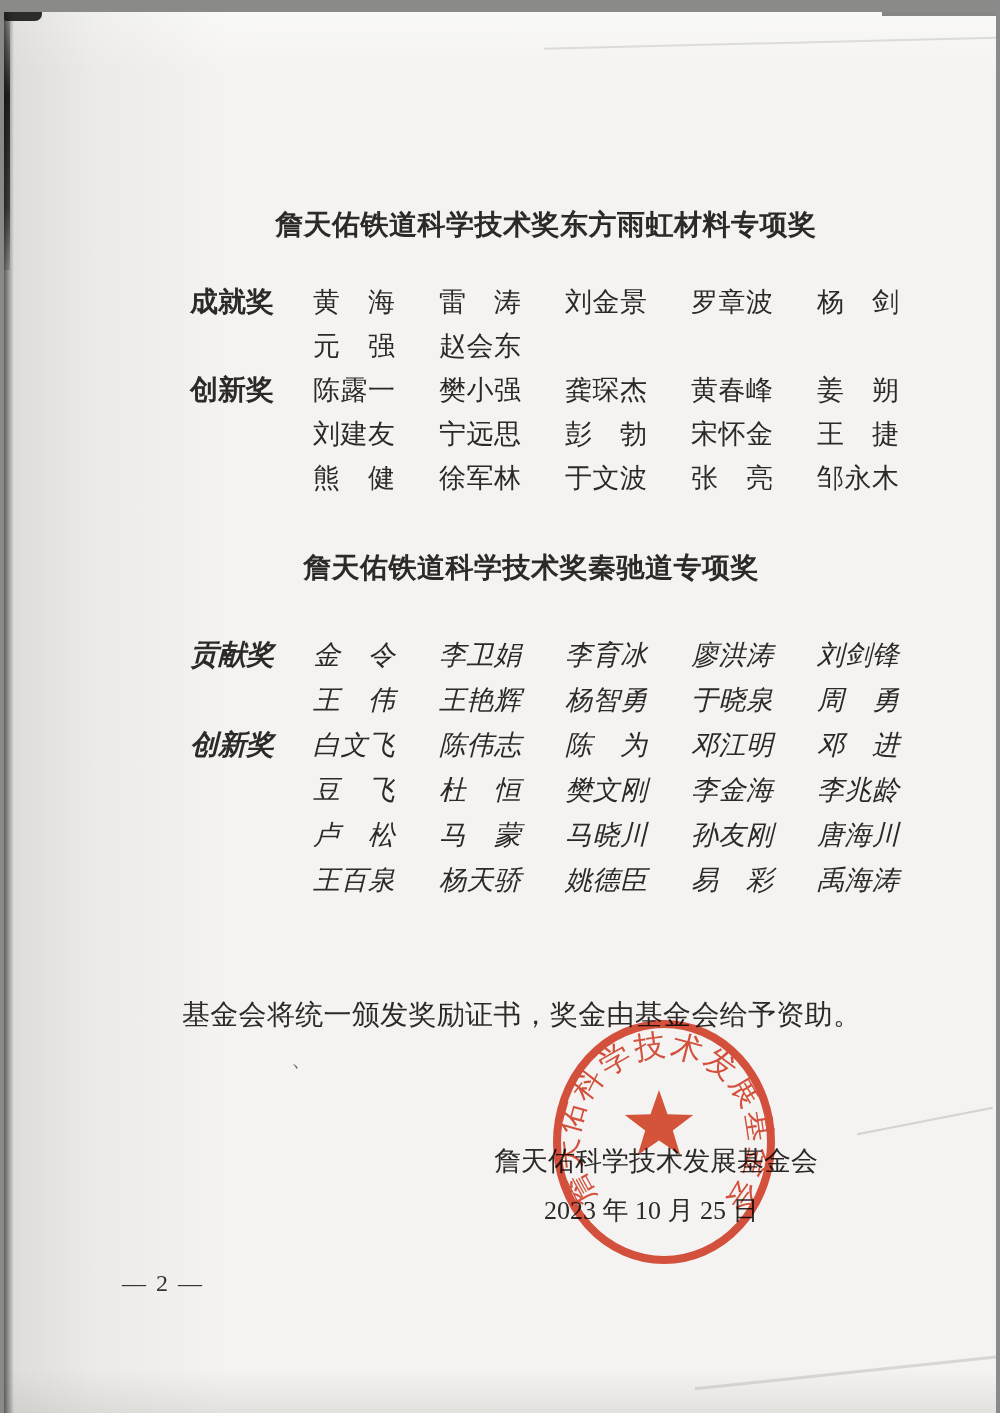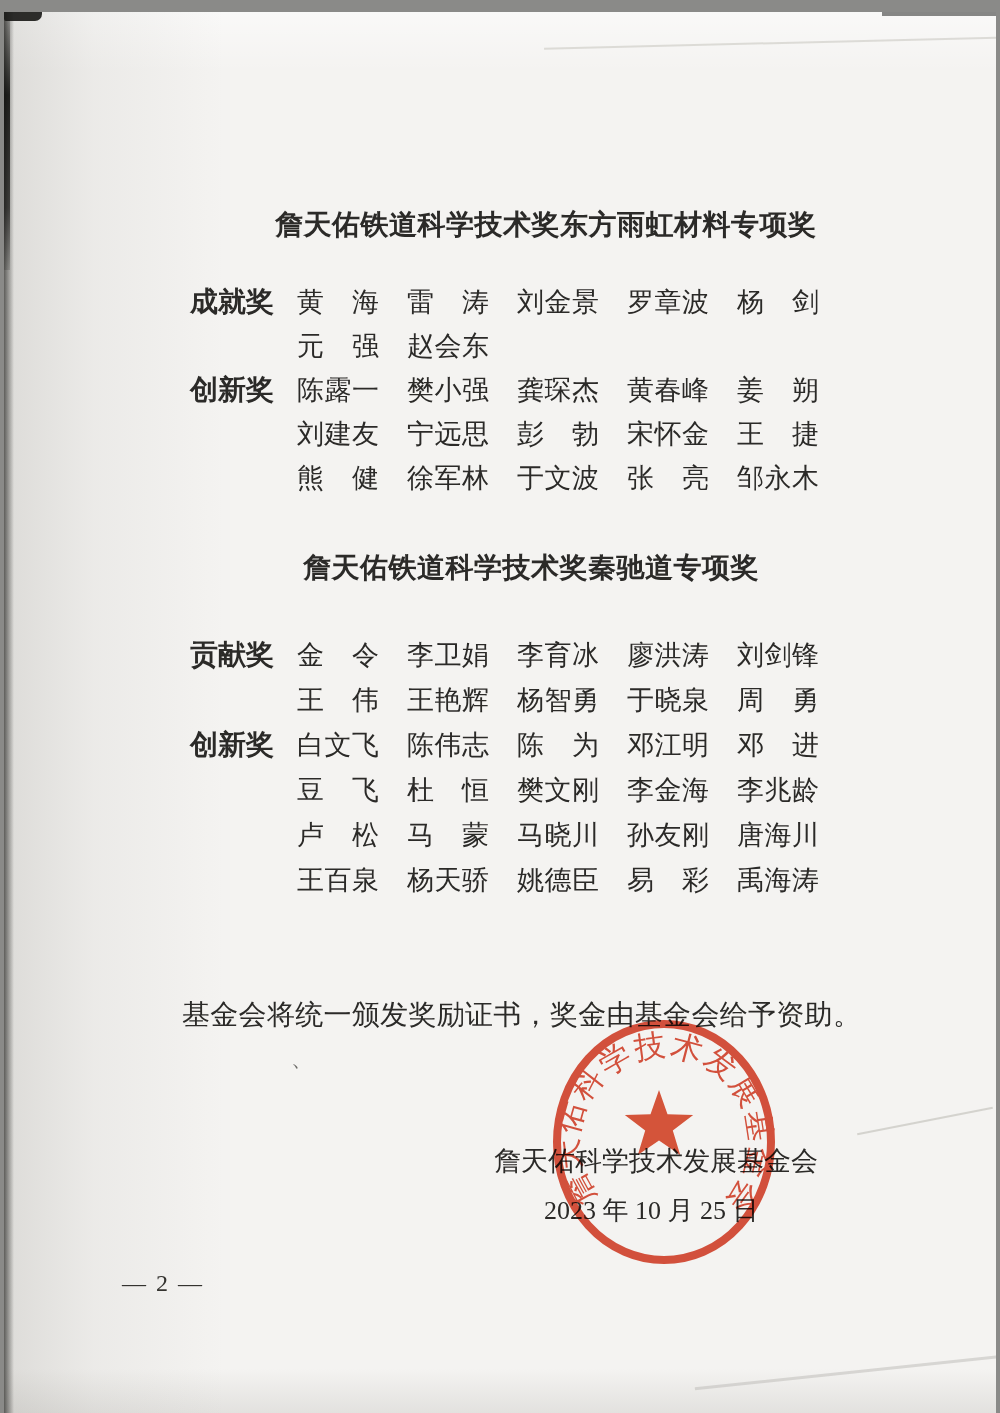--- a/index.html
+++ b/index.html
@@ -26,22 +26,22 @@
   .fold-top{position:absolute;left:540px;top:30px;width:470px;height:2px;background:rgba(198,196,190,.55);transform:rotate(-1.4deg);}
   .crease-right{position:absolute;left:852px;top:1108px;width:138px;height:2px;background:rgba(198,196,191,.7);transform:rotate(-11deg);}
   .crease-bottom{position:absolute;left:690px;top:1358px;width:330px;height:3px;background:rgba(192,190,185,.55);transform:rotate(-6deg);}
 
   .doc-title{position:absolute;font-size:28px;font-weight:bold;letter-spacing:.5px;white-space:nowrap;}
   #title1{left:271px;top:194px;}
   #title2{left:299px;top:537px;text-align:center;}
 
   .award-table{position:absolute;left:186px;}
   #table1{top:268px;}
-  #table2{top:620px;}
-  .award-row{display:flex;align-items:center;height:44px;}
+  #table2{top:620px;font-style:italic;}
+  .award-row{display:flex;align-items:center;height:44px;gap:16px;}
   #table2 .award-row{height:45px;}
   .award-label{width:86px;margin-right:21px;font-weight:bold;font-size:28px;white-space:nowrap;flex:none;}
   .name-cell{width:82px;margin-right:28px;font-size:27px;flex:none;display:flex;justify-content:space-between;white-space:nowrap;}
 
   .note{position:absolute;left:178px;top:984px;font-size:28px;letter-spacing:.3px;white-space:nowrap;}
   .stray{position:absolute;left:287px;top:1032px;font-size:22px;color:#6b6a67;}
 
   .sig-org{position:absolute;left:490px;top:1131px;font-size:27px;white-space:nowrap;}
   .sig-date{position:absolute;left:540px;top:1181px;font-size:26px;white-space:nowrap;}
 

